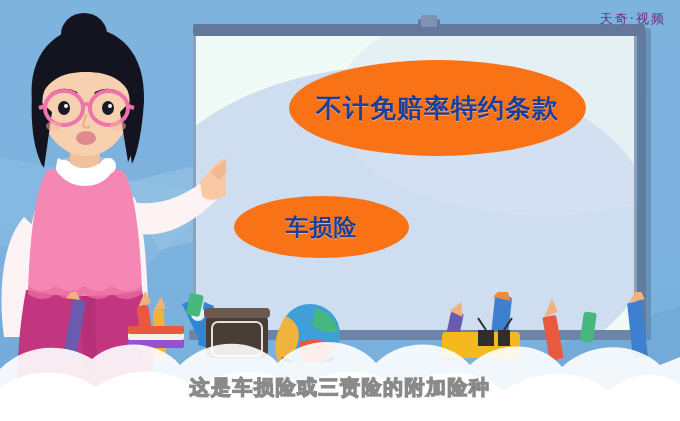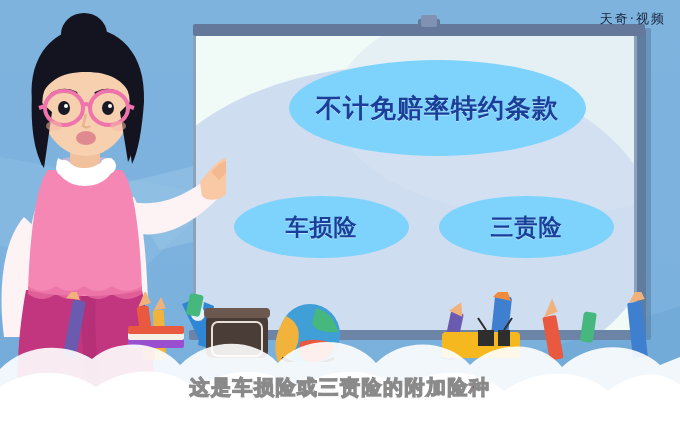--- a/index.html
+++ b/index.html
@@ -29,36 +29,36 @@
   .board-body{position:absolute;left:193px;top:36px;width:444px;height:298px;
               background:#f0faf6;border:3px solid #8ba2bd;border-top:none;box-sizing:border-box;overflow:hidden;}
   .board-sheen{position:absolute;left:-60px;top:30px;width:520px;height:330px;border-radius:50%;
                background:#c3d3ec;opacity:.75;}
   .board-sheen2{position:absolute;right:-120px;top:-40px;width:420px;height:220px;border-radius:50%;
                background:#d7e4f4;opacity:.45;}
   .board-frame-bottom{position:absolute;left:189px;top:330px;width:456px;height:10px;background:#6c84a6;border-radius:2px;}
   .board-leg{position:absolute;left:636px;top:30px;width:10px;height:308px;background:#5d7494;opacity:.75;}
 
   
-  .bubble{position:absolute;border-radius:50%;background:#7dd3fc;
+  .bubble{position:absolute;border-radius:50%;background:#f97316;
           display:flex;align-items:center;justify-content:center;}
   .bubble-title{left:289px;top:60px;width:297px;height:96px;}
   .bubble-left{left:234px;top:196px;width:175px;height:62px;}
   .bubble-right{left:439px;top:196px;width:175px;height:62px;}
 
   .slide-txt{
     color:#1b3f99;font-weight:bold;letter-spacing:1px;white-space:nowrap;
     font-family:"DejaVu Sans","Liberation Sans",sans-serif;
     text-shadow:0 1px 0 #ffffff66;
   }
   .t-big{font-size:26px;}
   .t-small{font-size:23px;}
 
   
-  .watermark{position:absolute;right:14px;top:10px;color:#0f172a;font-size:13px;
+  .watermark{position:absolute;right:14px;top:10px;color:#701a75;font-size:13px;
              letter-spacing:2px;opacity:.92;font-weight:500;}
 
   
   .person{position:absolute;left:-4px;top:2px;width:230px;height:420px;}
 
   
   .supplies{position:absolute;left:0;top:292px;width:680px;height:70px;}
 
   
   .snow{position:absolute;left:0;bottom:0;width:680px;height:110px;}
@@ -96,23 +96,20 @@
   <div class="board-frame-bottom"></div>
 
   <div class="bubble bubble-title">
     <span class="slide-txt t-big">不计免赔率特约条款</span>
   </div>
 
   <div class="bubble bubble-left">
     <span class="slide-txt t-small">车损险</span>
   </div>
 
-  <div class="bubble bubble-right">
-    <span class="slide-txt t-small">三责险</span>
-  </div>
 
   <svg class="person" viewBox="0 0 230 420">
 
     <path d="M28 215 C6 240 2 290 8 335 L40 335 C32 295 34 258 50 236 Z" fill="#fdf2f4"></path>
 
     <path d="M44 195 C36 210 30 245 28 300 L152 300 C150 245 146 210 138 195 Z" fill="#fdf2f4"></path>
 
     <path d="M136 200 C170 206 198 188 216 172 L226 192 C206 214 176 236 144 232 Z" fill="#fdf2f4"></path>
 
     <g>

